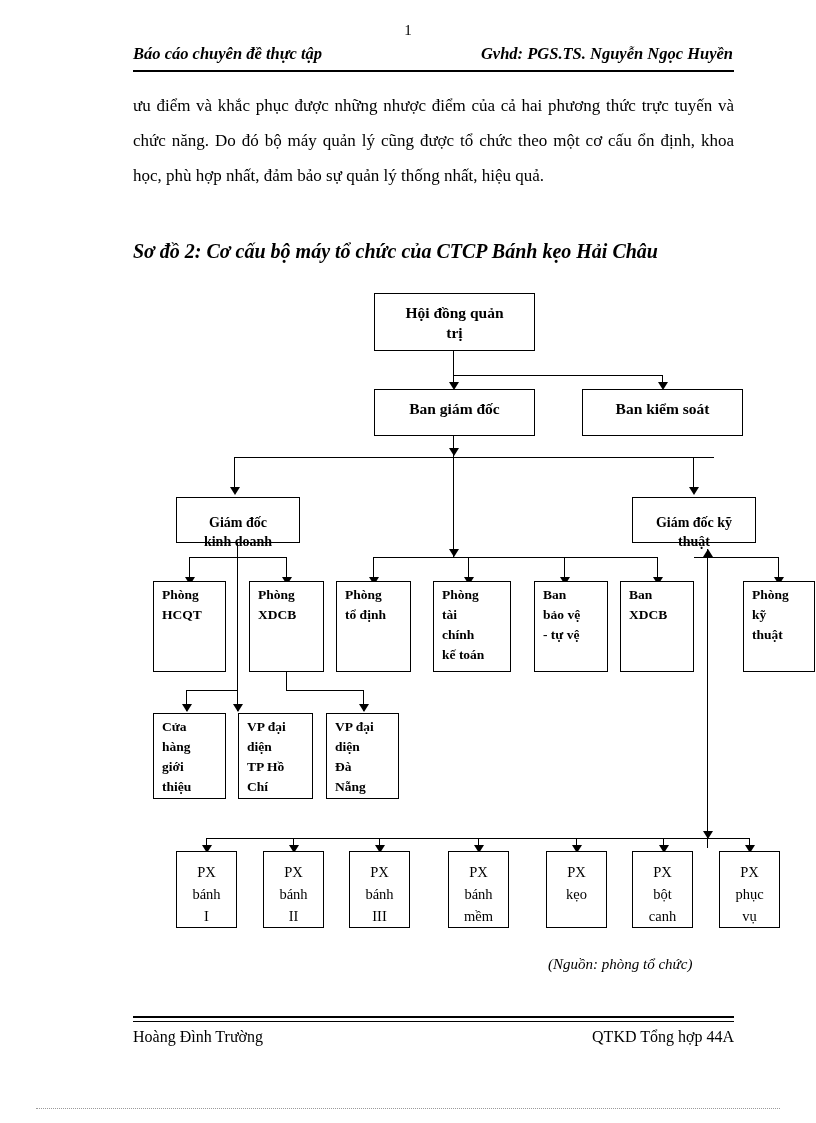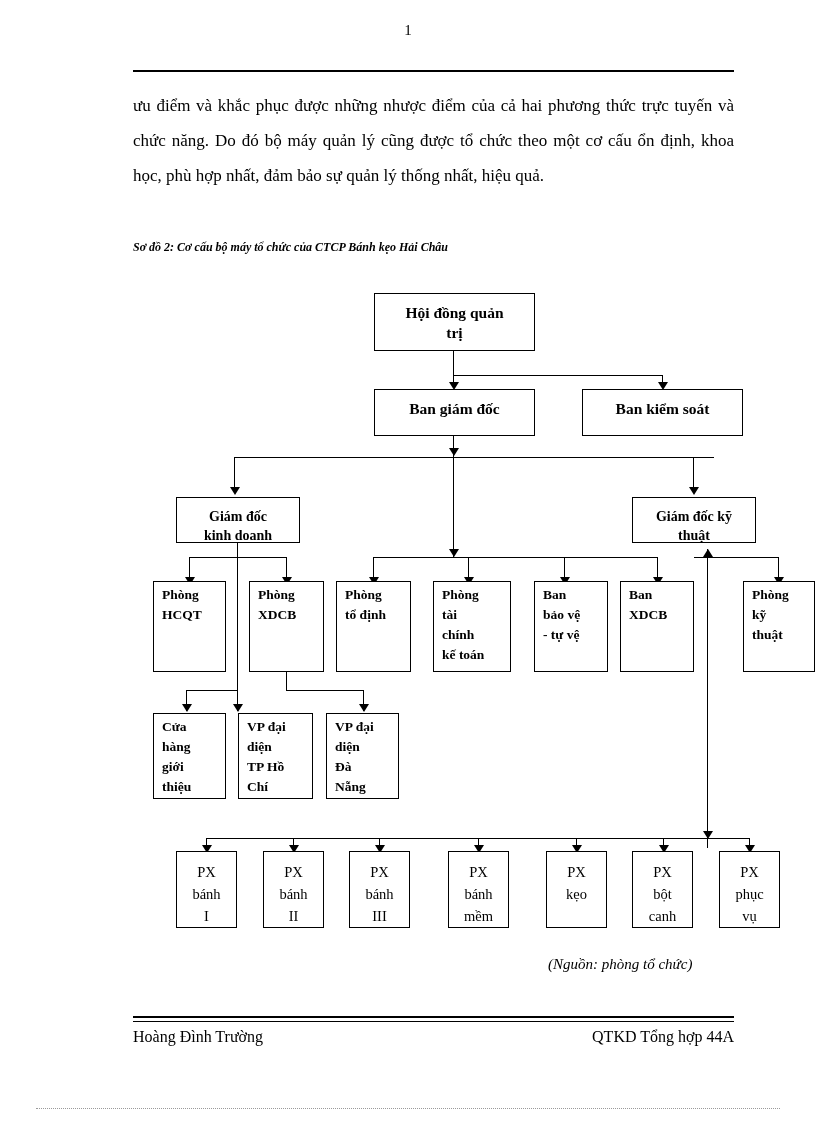--- a/index.html
+++ b/index.html
@@ -24,33 +24,33 @@
     border-top:2.2px solid #000;
   }
 
   
   .para{
     position:absolute;left:133px;top:88px;width:601px;
     font-size:17px;line-height:35px;text-align:justify;
   }
   .caption{
     position:absolute;left:133px;top:240px;width:620px;
-    font-size:12px;font-weight:bold;font-style:italic;
+    font-size:20px;font-weight:bold;font-style:italic;
   }
 
   
   .chart{position:absolute;left:0;top:0;width:816px;height:1123px;margin-left:16px;}
   .node{
     position:absolute;border:1.4px solid #000;background:#fff;
     box-sizing:border-box;display:flex;align-items:flex-start;
     justify-content:center;text-align:center;z-index:3;
   }
   .node .txt{display:block;width:100%;}
   .node.big{font-size:15.5px;font-weight:bold;line-height:20px;padding-top:9px;}
-  .node.mid{font-size:14px;font-weight:bold;line-height:19px;padding-top:9px;}
+  .node.mid{font-size:14px;font-weight:bold;line-height:19px;padding-top:15px;}
   .node.small{font-size:13.5px;font-weight:bold;line-height:20px;padding-top:3px;
               justify-content:flex-start;text-align:left;padding-left:8px;}
   .node.px{font-size:14.5px;line-height:22px;padding-top:9px;font-weight:normal;
            font-family:"Liberation Serif",serif;}
 
   .ln{position:absolute;background:#000;z-index:1;}
   .lnh{height:1.4px;}
   .lnv{width:1.4px;}
   .arw{position:absolute;width:0;height:0;z-index:2;}
   .arw.down{border-left:5px solid transparent;border-right:5px solid transparent;
@@ -74,20 +74,24 @@
     position:absolute;left:36px;top:1108px;width:744px;height:1px;
     border-top:1.5px dotted #9a9a9a;
   }
 </style>
 </head>
 <body>
 
 <div class="page">
 
   <div class="pagenum">1</div>
+  <div class="hdr">
+    <span>Báo cáo chuyên đề thực tập</span>
+    <span>Gvhd: PGS.TS. Nguyễn Ngọc Huyền</span>
+  </div>
   <div class="hdr-rule"></div>
 
   <div class="para">ưu điểm và khắc phục được những nhược điểm của cả hai phương thức trực tuyến và chức năng. Do đó bộ máy quản lý cũng được tổ chức theo một cơ cấu ổn định, khoa học, phù hợp nhất, đảm bảo sự quản lý thống nhất, hiệu quả.</div>
   <div class="caption">Sơ đồ 2: Cơ cấu bộ máy tổ chức của CTCP Bánh kẹo Hải Châu</div>
 
   <div class="chart">
 
     <div class="node big" style="left:358px;top:293px;width:161px;height:58px;">
       <span class="txt">
         <span>Hội đồng quản</span><br>

